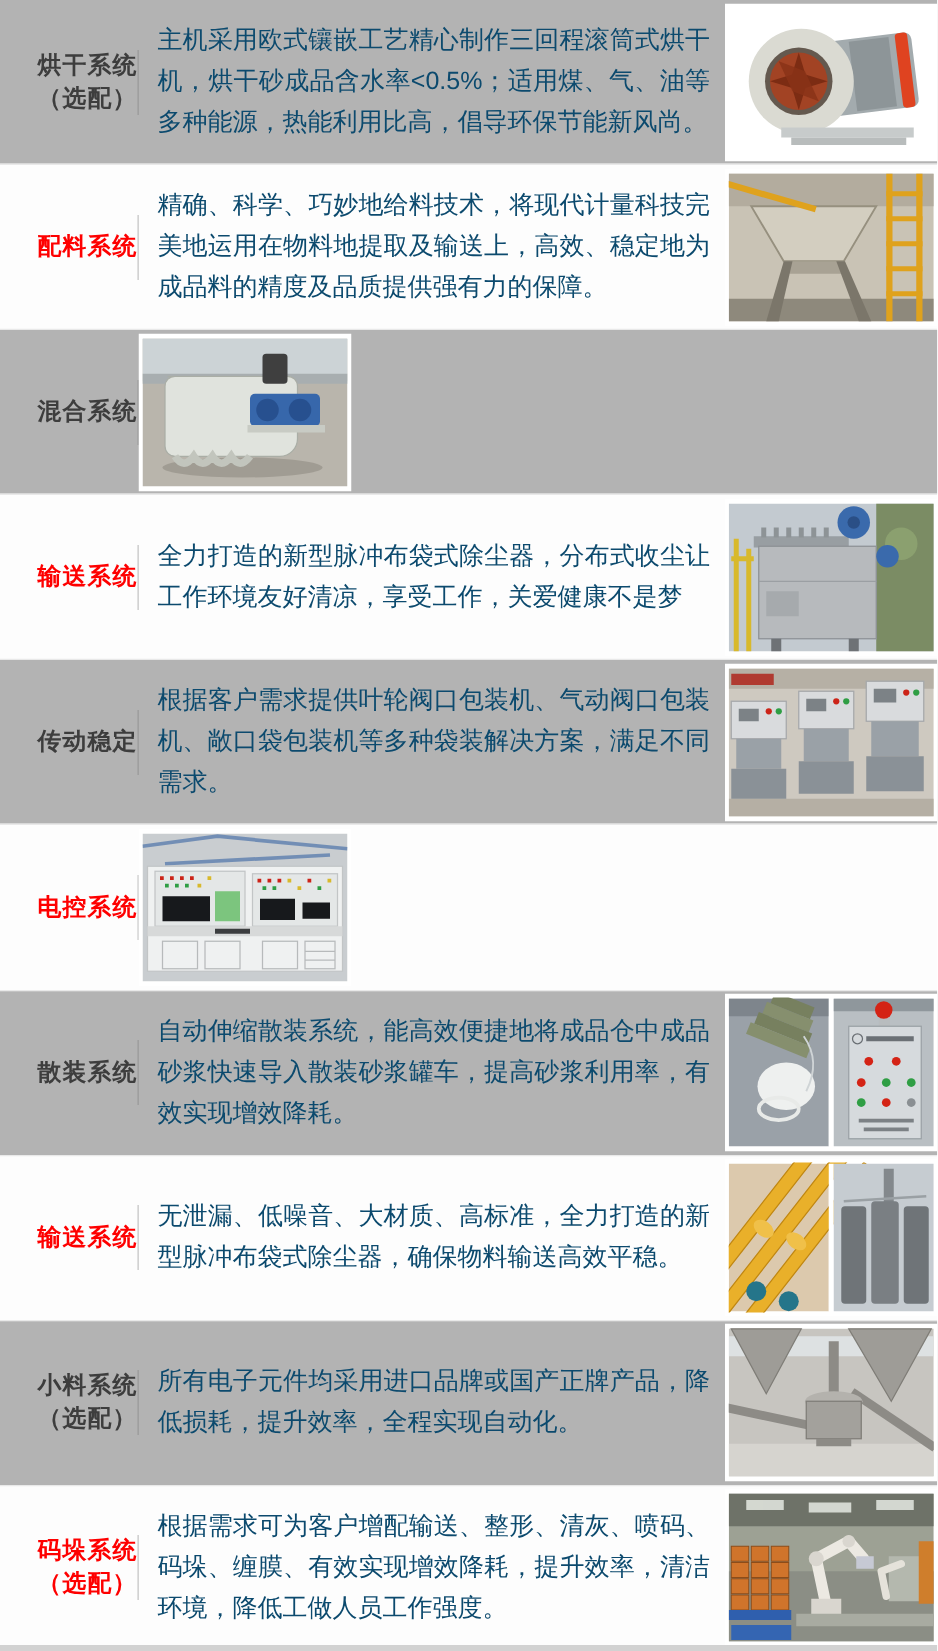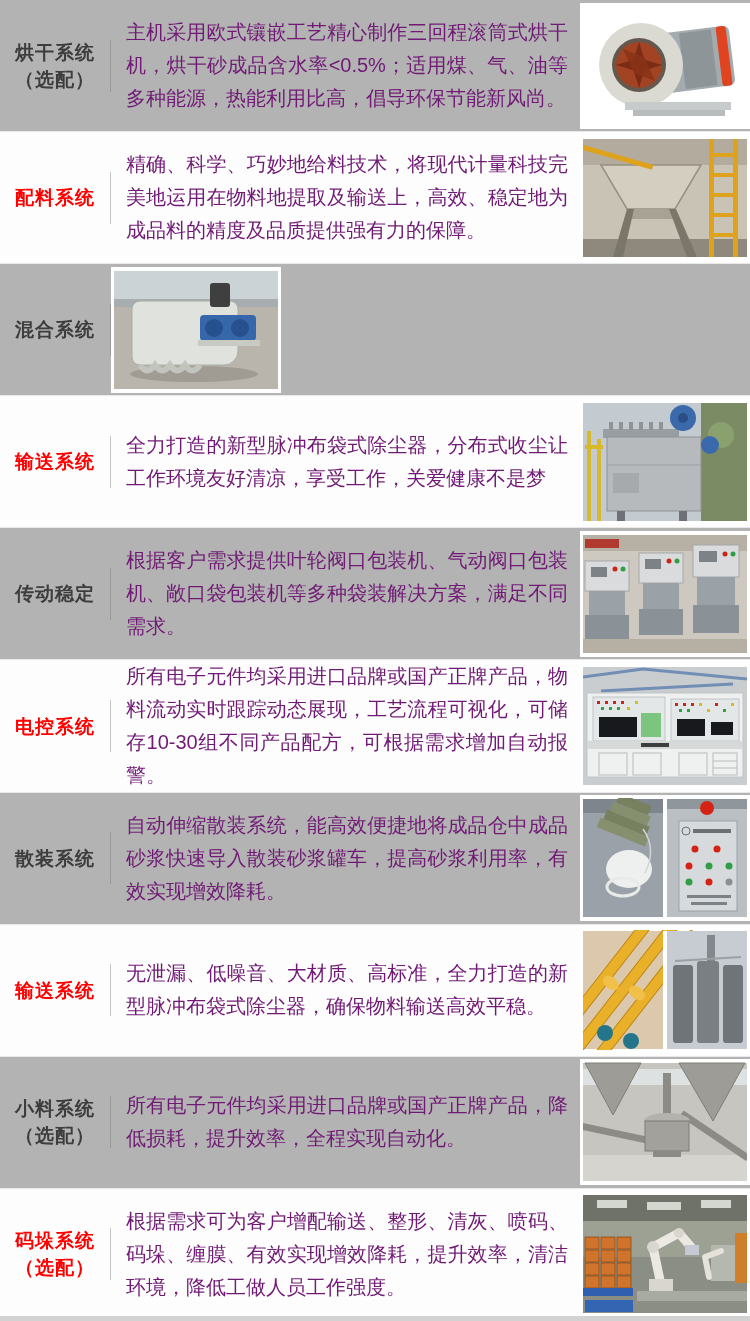--- a/index.html
+++ b/index.html
@@ -9,30 +9,30 @@
     font-family:"Liberation Sans","DejaVu Sans",sans-serif;
     overflow:hidden; background:#fff;
   }
   .row {
     flex:1 1 0; display:flex; align-items:center;
     box-sizing:border-box; min-height:0;
   }
   .row:nth-child(odd)  { background:#b3b3b3; }
   .row:nth-child(even) { background:#fdfdfd; border-top:1px solid #e9e9e9; border-bottom:1px solid #e9e9e9; }
   .label-col {
-    flex:0 0 110px; width:110px; text-align:center;
+    flex:0 0 110px; width:110px; text-align:right;
     font-weight:bold; font-size:19px; line-height:27px;
     color:#3d3d3d; letter-spacing:1px;
   }
   .row:nth-child(even) .label-col { color:#fe0000; }
   .divider { flex:0 0 1px; width:1px; height:52px; background:#999999; }
   .row:nth-child(even) .divider { background:#c3c3c3; }
   .desc {
     flex:1 1 auto; min-width:0;
-    font-size:20px; line-height:33px; color:#701a75;
+    font-size:20px; line-height:33px; color:#0c4a6e;
     padding:0 12px 0 15px; text-align:justify;
   }
   .photo {
     flex:0 0 170px; width:170px; height:126px; margin:0;
     background:#ffffff; box-sizing:border-box; padding:3px;
   }
   .photo svg { width:100%; height:100%; display:block; }
   .page-bottom-edge {
     position:absolute; left:0; bottom:0; width:100%; height:5px;
     background:#d2d2d2;
@@ -195,21 +195,20 @@
         </g>
       </svg>
     </figure>
   </section>
 
   <section class="row">
     <div class="label-col">
       <div>电控系统</div>
     </div>
     <div class="divider"></div>
-    <div class="desc">所有电子元件均采用进口品牌或国产正牌产品，物料流动实时跟踪动态展现，工艺流程可视化，可储存10-30组不同产品配方，可根据需求增加自动报警。</div>
     <figure class="photo">
       <svg viewBox="0 0 164 118" xmlns="http://www.w3.org/2000/svg">
         <rect width="164" height="118" fill="#c9cdd0"></rect>
         <g stroke="#5d7fae" stroke-width="3" opacity="0.8" fill="none">
           <path d="M0 10 L60 2 L164 12"></path>
           <path d="M18 24 L150 17"></path>
         </g>
         <rect x="4" y="26" width="156" height="84" fill="#eff1f1" stroke="#c2c5c6"></rect>
         <rect x="10" y="30" width="72" height="44" fill="#e4e7e7" stroke="#c2c5c6"></rect>
         <rect x="88" y="32" width="68" height="42" fill="#e4e7e7" stroke="#c2c5c6"></rect>

